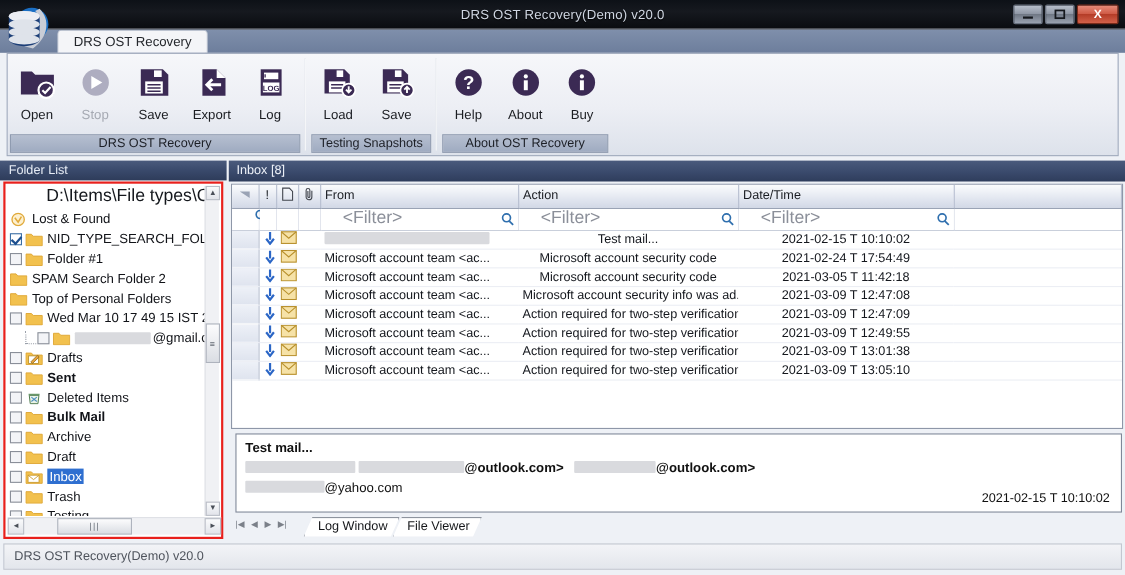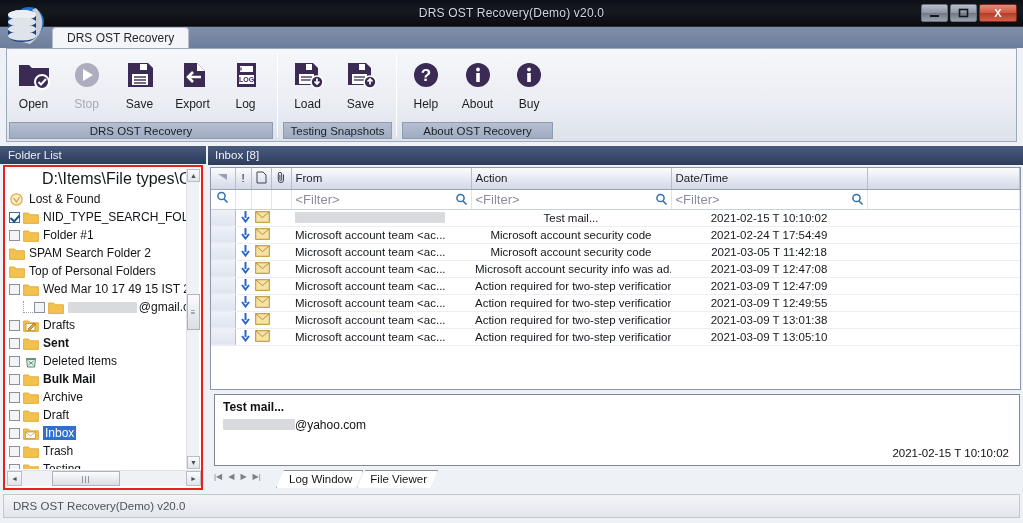--- a/index.html
+++ b/index.html
@@ -139,21 +139,21 @@
   table.mail{ width:100%; border-collapse:collapse; table-layout:fixed; }
   table.mail th{
     height:21px; font-weight:normal; font-size:11.5px; color:#1a1d23; text-align:left;
     background:linear-gradient(to bottom,#fbfcfd 0%, #e4e8f1 55%, #d2d8e6 100%);
     border-right:1px solid #b6bed0; border-bottom:1px solid #9aa3b5;
     padding:0 4px;
   }
   table.mail th.ctr{ text-align:center; padding:0; }
   tr.filter td{
     height:20px; background:#fff; border-right:1px solid #dfe3ec; border-bottom:1px solid #c9cfdb;
-    font-size:13px; color:#8b8f99; padding:0 4px; position:relative;margin-top:28px;
+    font-size:16px; color:#8b8f99; padding:0 20px; position:relative;margin-top:28px;
   }
   tr.filter td .mag{ position:absolute; right:3px; top:3px; }
   tr.data td{
     height:17px; font-size:11.5px; color:#14171d; border-bottom:1px solid #eceef4;
     padding:0 4px; overflow:hidden; white-space:nowrap;
   }
   td.rowhdr{ background:linear-gradient(to bottom,#eef1f8,#dfe4ef); border-right:1px solid #b6bed0; }
   td.c-ctr{ text-align:center; padding:0; }
   td.c-mid{ text-align:center; }
   .grid-blank{ background:#fff; }
@@ -732,20 +732,25 @@
               <td class="c-mid"><span>2021-03-09 T 13:05:10</span></td>
               <td class="grid-blank"></td>
             </tr>
           </tbody>
       </table>
     </div>
   </div>
 
   <div class="prev-panel">
     <div class="prev-line prev-subj">Test mail...</div>
+    <div class="prev-line prev-addr">
+      <span class="redact" style="width:100px"></span>
+      <span class="redact" style="width:96px"></span><span>@outlook.com&gt;</span>
+      &nbsp;&nbsp;<span class="redact" style="width:74px"></span><span>@outlook.com&gt;</span>
+    </div>
     <div class="prev-line prev-addr" style="font-weight:normal">
       <span class="redact" style="width:72px"></span><span>@yahoo.com</span>
     </div>
     <div class="prev-date">2021-02-15 T 10:10:02</div>
   </div>
 
   <div class="tabstrip">
     <div class="navbtns">
       <span>|◀</span>
       <span>◀</span>

